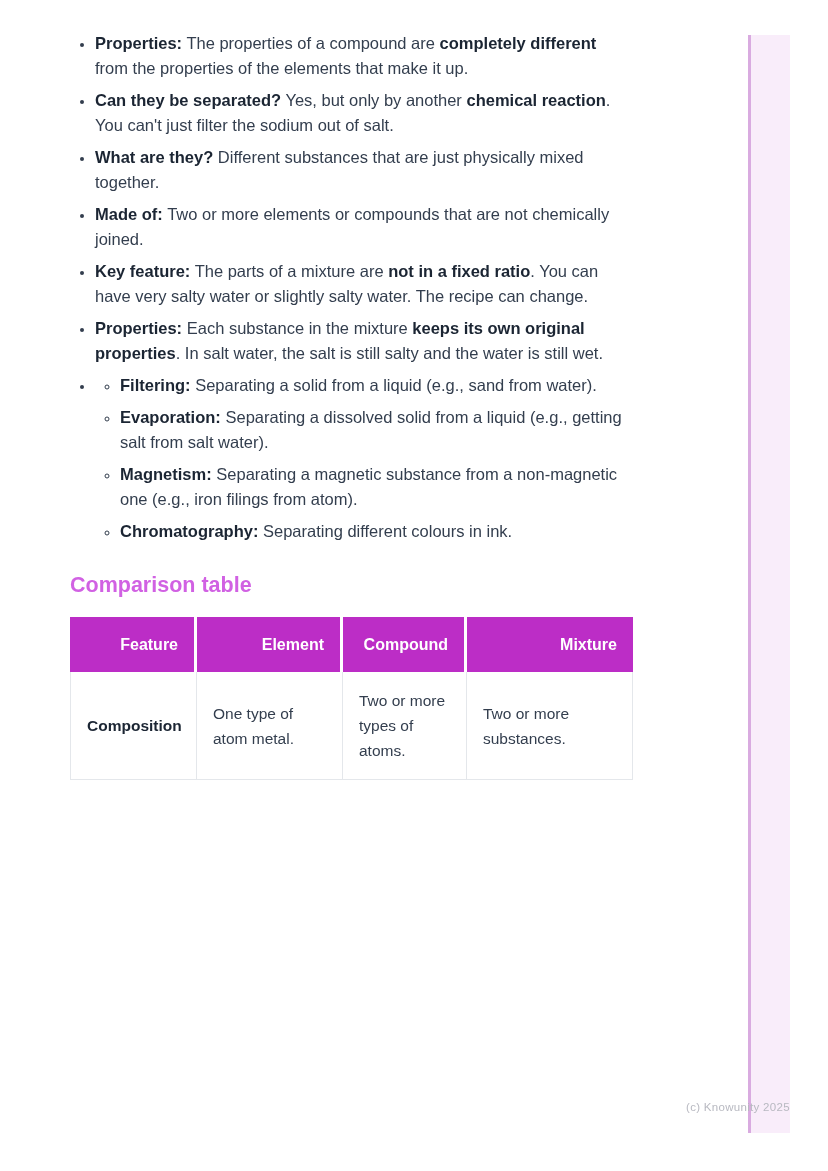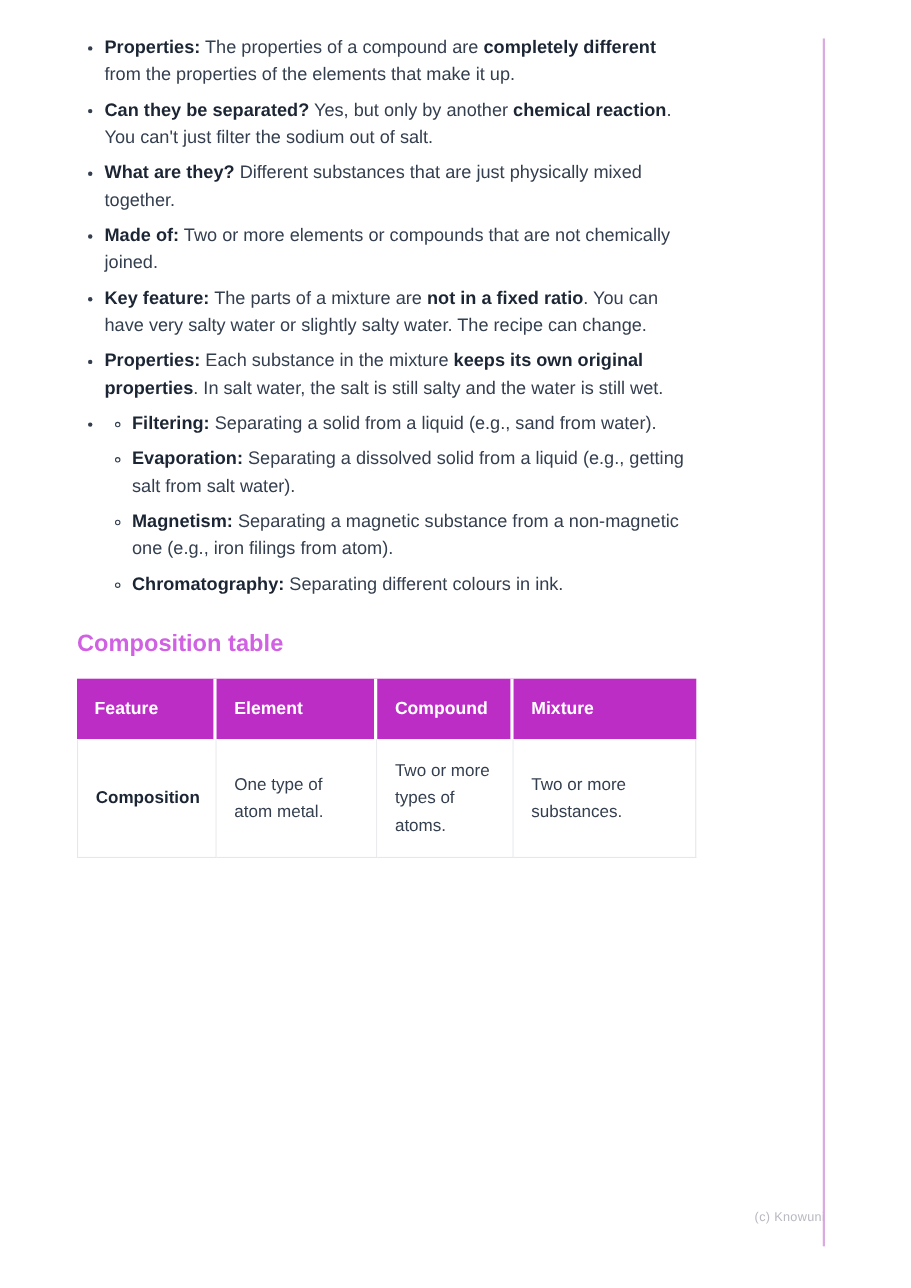--- a/index.html
+++ b/index.html
@@ -1,18 +1,18 @@
 <!DOCTYPE html>
 <html style="--accent: #d161e3; --table-head: #bc2dc6; --stripe-line: #d9abe0; --stripe-fill: #f9edfa; --text: #333e4e; --text-bold: #1b2533; --row-stripe: #f7f8fa; --border: #e4e7eb; --watermark: #b8b9c1;"><head>
 <meta charset="utf-8">
 <style>
   html,body{margin:0;padding:0;background:#ffffff;}
   .page{
     position:relative;
-    width:750px;height:1171px;
+    width:828px;height:1171px;
     background:#ffffff;
     font-family:"Liberation Sans","DejaVu Sans",sans-serif;
     color:var(--text,#333e4e);
     overflow:hidden;
   }
   .stripe{
     position:absolute;
     left:748px;top:35px;
     width:39px;height:1098px;
     background:var(--stripe-fill,#f9edfa);
@@ -53,21 +53,21 @@
     table-layout:fixed;
     margin-top:18px;
     font-size:15.5px;
     line-height:25px;
   }
   table.cmp thead th{
     background:var(--table-head,#bc2dc6);
     color:#ffffff;
     font-weight:bold;
     font-size:16px;
-    text-align:left;
+    text-align:right;
     padding:15px 16px;
     border-right:3px solid #ffffff;
     vertical-align:middle;
   }
   table.cmp thead th:last-child{border-right:none;}
   table.cmp tbody td{
     padding:16px;
     vertical-align:middle;
     border-bottom:1px solid var(--border,#e4e7eb);
     border-right:1px solid var(--border,#e4e7eb);
@@ -126,21 +126,21 @@
             <li>
               <div><strong>Magnetism:</strong><span> Separating a magnetic substance from a non-magnetic one (e.g., iron filings from atom).</span></div>
             </li>
             <li>
               <div><strong>Chromatography:</strong><span> Separating different colours in ink.</span></div>
             </li>
           </ul>
         </li>
       </ul>
 
-    <h2 class="section-heading">Composition table</h2>
+    <h2 class="section-heading">Comparison table</h2>
 
     <table class="cmp">
       <colgroup>
           <col style="width: 127px;">
           <col style="width: 146px;">
           <col style="width: 124px;">
           <col style="width: 166px;">
         </colgroup>
       <thead>
           <tr>

